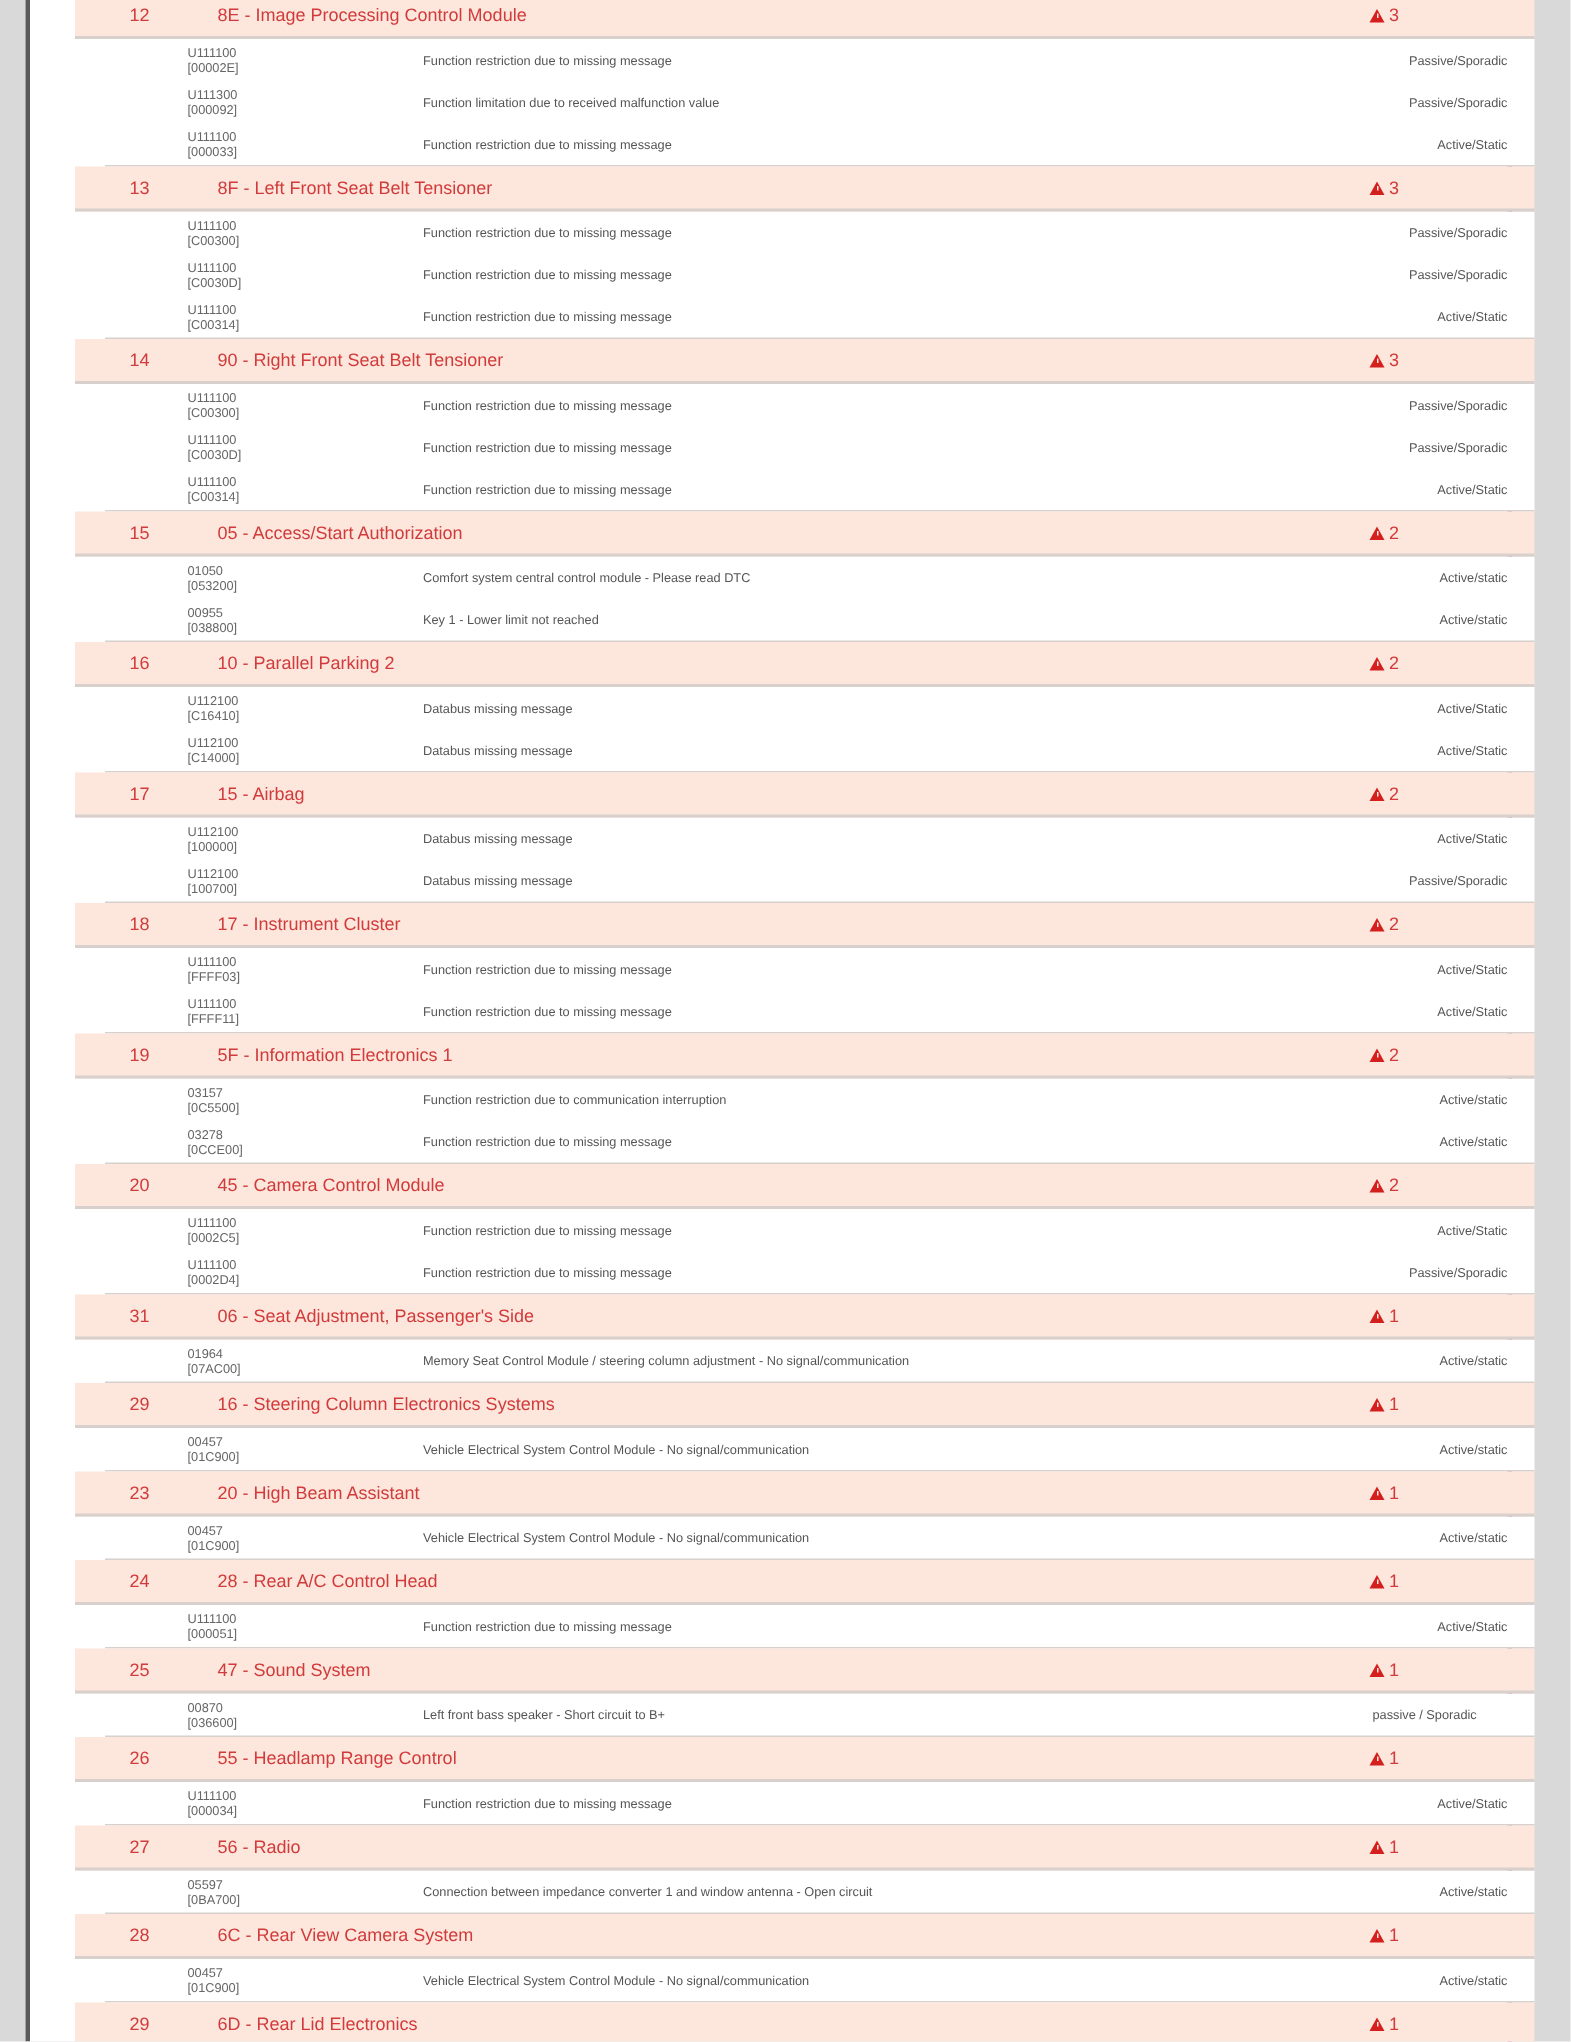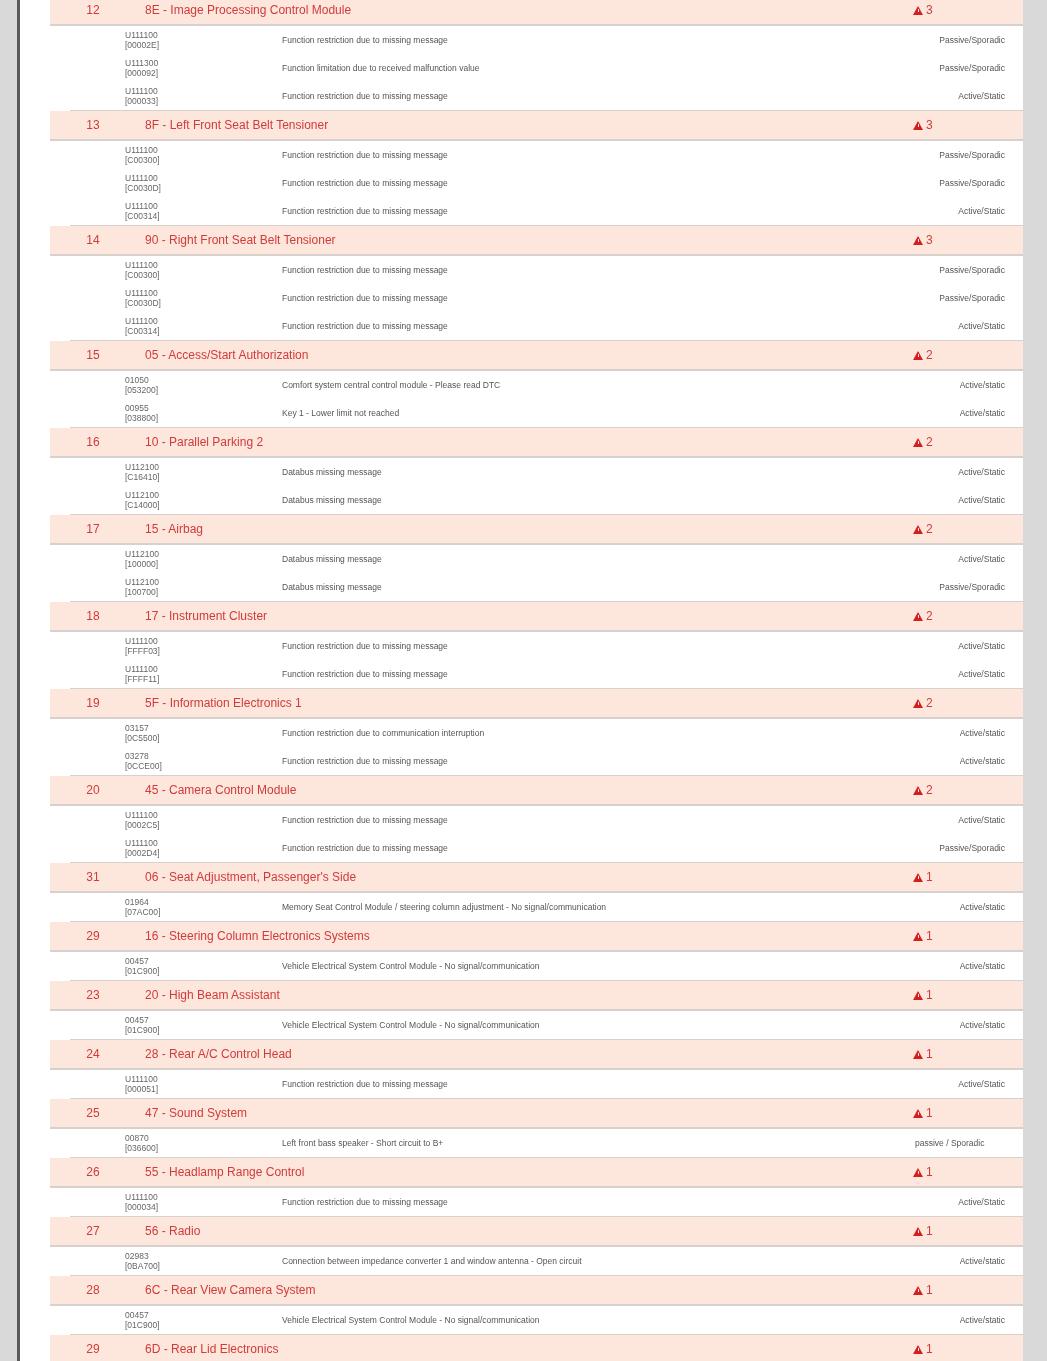--- a/index.html
+++ b/index.html
@@ -436,21 +436,21 @@
         <span class="num">27</span>
         <span class="title">56 - Radio</span>
         <span class="count">
           <span class="tri"></span>
           <span>1</span>
         </span>
       </div>
       <div class="rows">
         <div class="fault-row">
           <div class="code">
-            <div>02983</div>
+            <div>05597</div>
             <div>[0BA700]</div>
           </div>
           <div class="desc">Connection between impedance converter 1 and window antenna - Open circuit</div>
           <div class="status">Active/static</div>
         </div>
       </div>
       <div class="group-header">
         <span class="num">28</span>
         <span class="title">6C - Rear View Camera System</span>
         <span class="count">

